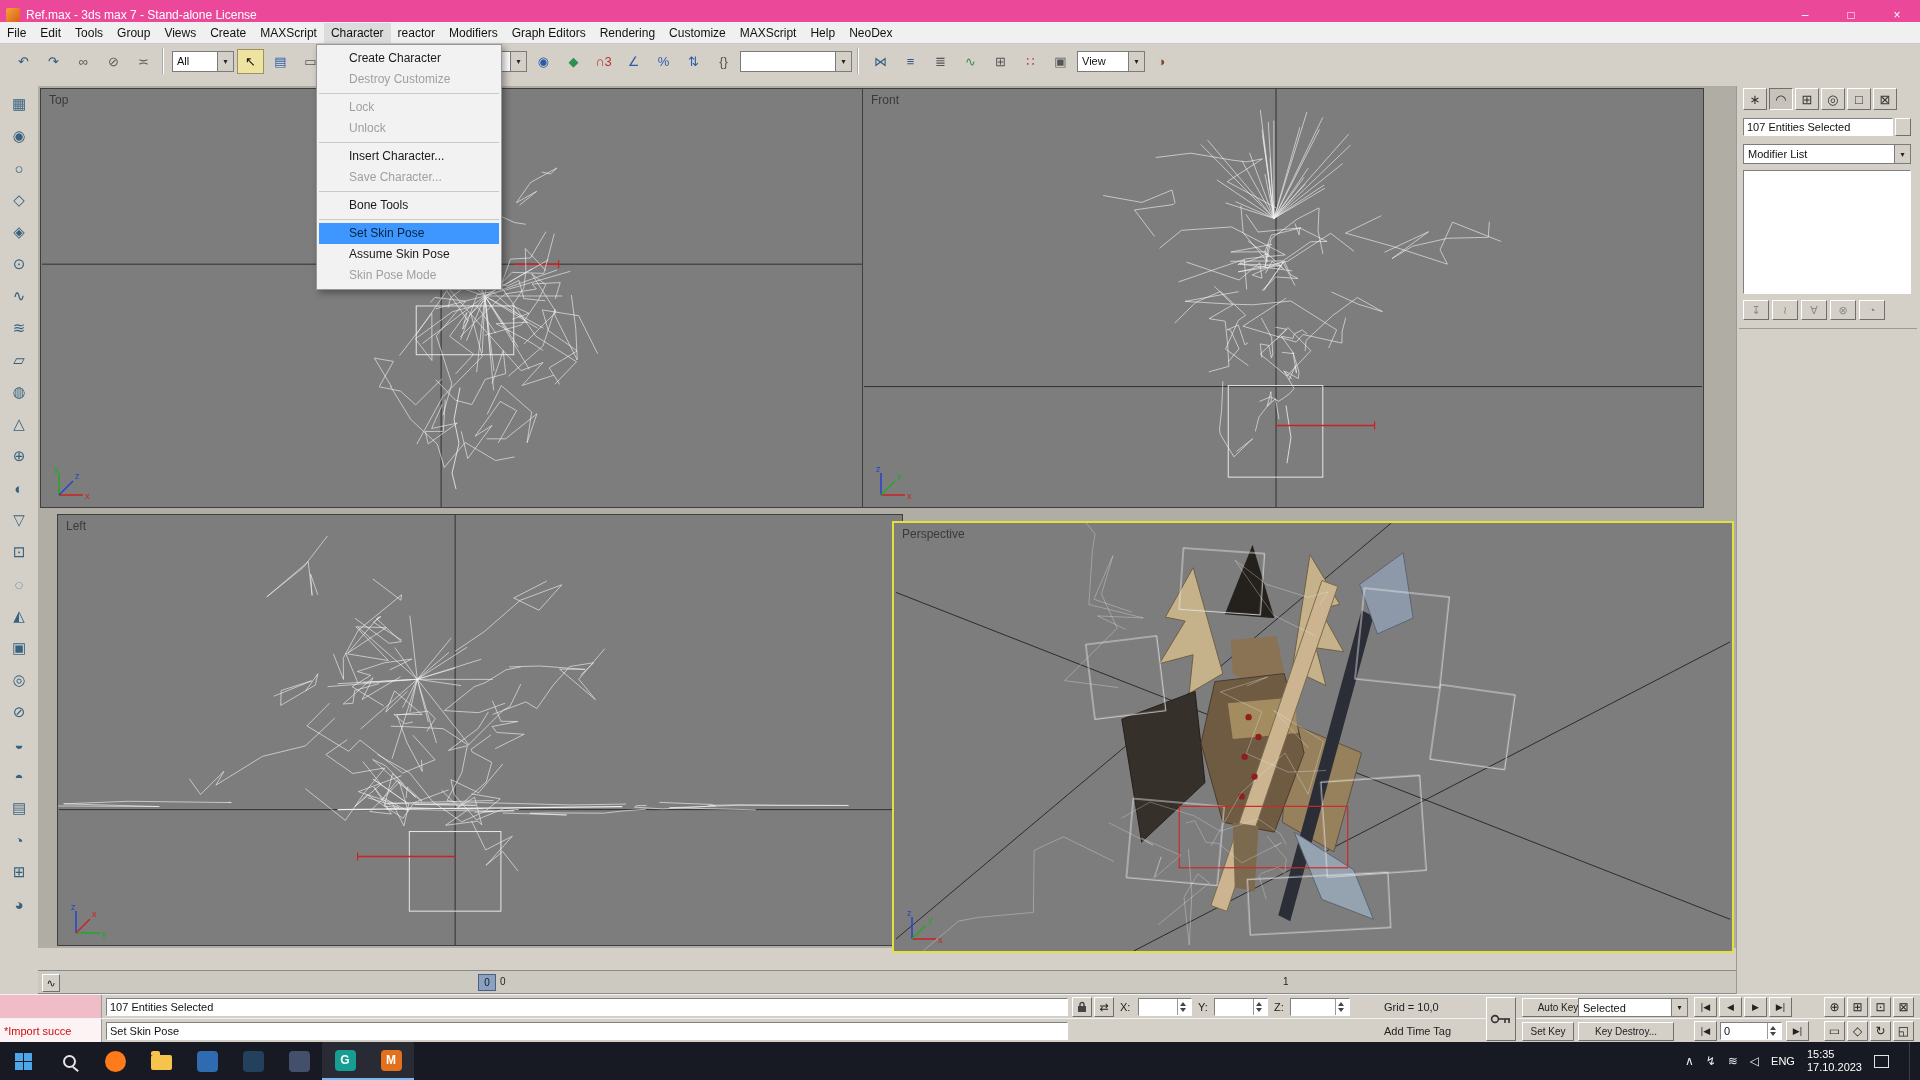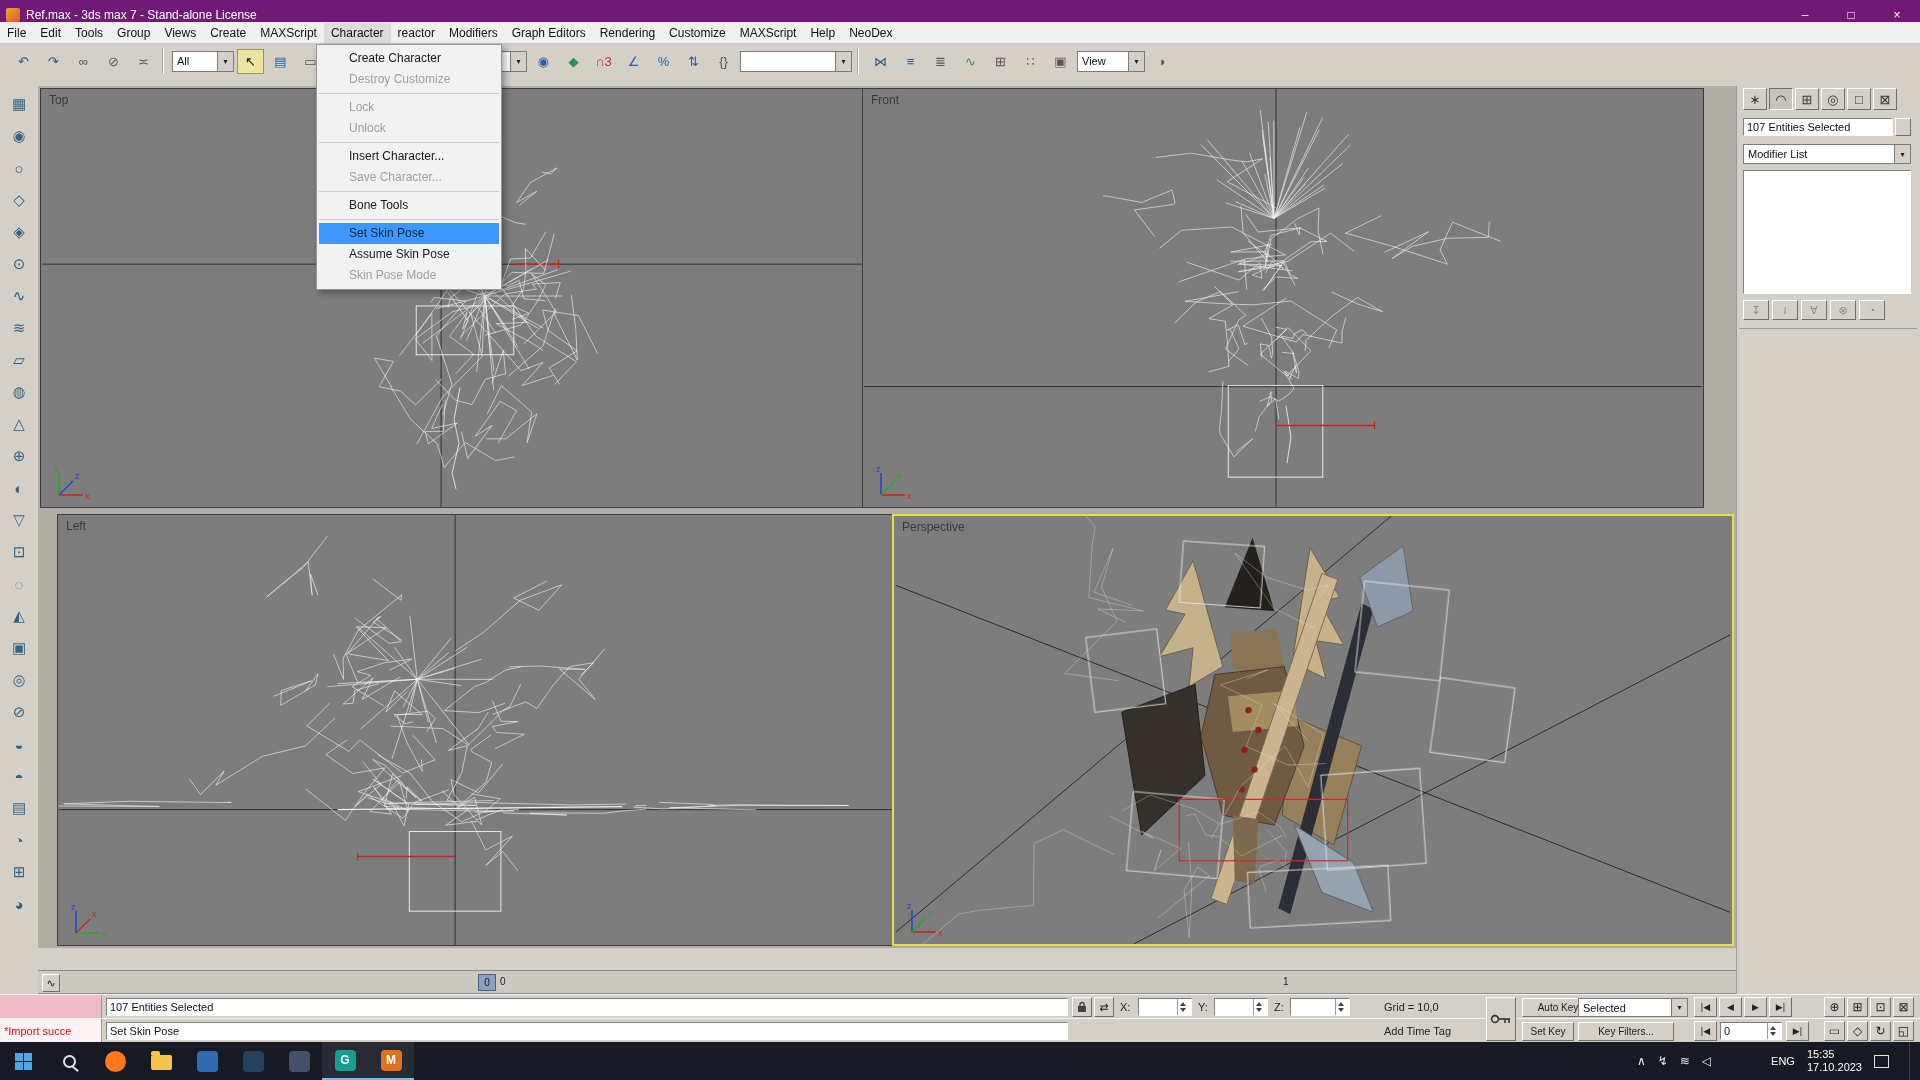--- a/index.html
+++ b/index.html
@@ -1,20 +1,20 @@
 <!DOCTYPE html>
 <html><head>
 <meta charset="utf-8">
 <style>
   *{margin:0;padding:0;box-sizing:border-box;font-family:"Liberation Sans",sans-serif;}
   html,body{background:#6b6b6b;}
   #root{position:relative;width:1920px;height:1080px;background:#d4d0c8;overflow:hidden;}
 
   
-  .titlebar{position:absolute;left:0;top:0;width:1920px;height:30px;background:#701a75;color:#fff;display:flex;align-items:center;font-size:12px;}
+  .titlebar{position:absolute;left:0;top:0;width:1920px;height:30px;background:#ec4899;color:#fff;display:flex;align-items:center;font-size:12px;}
   .title-icon{width:14px;height:14px;margin:0 6px;background:linear-gradient(135deg,#f7a23c,#d95f12);border-radius:2px;flex:0 0 auto;}
   .cap-btns{margin-left:auto;display:flex;height:100%;}
   .cap{width:46px;display:flex;align-items:center;justify-content:center;font-size:12px;color:#fff;}
 
   
   .menubar{position:absolute;left:0;top:22px;width:1920px;height:22px;background:#f0f0f0;border-bottom:1px solid #c9c9c9;display:flex;align-items:center;font-size:12px;color:#111;}
   .mi{padding:3px 7px;white-space:nowrap;}
   .mi.open{background:#dcdcdc;}
 
   
@@ -26,21 +26,21 @@
   .tselect{height:21px;background:#fff;border:1px solid #7b7b7b;display:flex;align-items:center;font-size:11px;color:#111;padding-left:4px;flex:0 0 auto;}
   .tselect .sarrow{margin-left:auto;width:16px;height:100%;background:#d4d0c8;border-left:1px solid #7b7b7b;display:flex;align-items:center;justify-content:center;font-size:8px;color:#222;}
 
   
   .ltb{position:absolute;left:0;top:86px;width:38px;height:906px;background:#d4d0c8;display:flex;flex-direction:column;align-items:center;gap:4px;padding-top:4px;}
   .li{width:30px;height:28px;display:flex;align-items:center;justify-content:center;font-size:15px;color:#37627f;background:#d4d0c8;border:1px solid #d4d0c8;flex:0 0 auto;}
 
   
   .vparea{position:absolute;left:38px;top:86px;width:1698px;height:862px;background:#b0ada5;}
   .vp{position:absolute;background:#7d7d7d;border:1px solid #3f3f3f;overflow:hidden;}
-  .vp.active{border:2px solid #e3df3d;}
+  .vp.active{border:2px solid #e3df3d;margin-top:7px;}
   .vp svg.canvas{position:absolute;left:0;top:0;width:100%;height:100%;}
   .vp-label{position:absolute;left:8px;top:4px;font-size:12px;color:#3a3a3a;}
   .axis{position:absolute;left:8px;bottom:6px;width:44px;height:36px;}
 
   
   .rpanel{position:absolute;left:1736px;top:86px;width:184px;height:908px;background:#d4d0c8;border-left:1px solid #9a9a9a;}
   .ptabs{position:absolute;left:6px;top:2px;height:24px;display:flex;gap:2px;}
   .ptab{width:24px;height:22px;display:flex;align-items:center;justify-content:center;font-size:13px;color:#333;background:#d4d0c8;border:1px solid;border-color:#fff #6f6f6f #6f6f6f #fff;}
   .ptab.active{border-color:#6f6f6f #fff #fff #6f6f6f;background:#c7c3bb;}
   .sfield{background:#fff;border:1px solid;border-color:#808080 #fff #fff #808080;font-size:11px;color:#111;display:flex;align-items:center;padding:0 3px;overflow:hidden;white-space:nowrap;}
@@ -82,21 +82,21 @@
   .srch::after{content:"";position:absolute;right:-5px;bottom:-4px;width:7px;height:2px;background:#e6e6e6;transform:rotate(40deg);}
   .app{width:46px;height:38px;display:flex;align-items:center;justify-content:center;flex:0 0 auto;}
   .app.active{background:rgba(255,255,255,0.08);border-bottom:2px solid #76b9ed;}
   .ic{display:flex;align-items:center;justify-content:center;color:#fff;font-size:12px;font-weight:bold;}
   .ic.circle{width:21px;height:21px;border-radius:50%;}
   .ic.square{width:21px;height:21px;border-radius:4px;}
   .ic.folder{width:21px;height:15px;border-radius:2px;position:relative;margin-top:3px;}
   .ic.folder::before{content:"";position:absolute;top:-4px;left:0;width:9px;height:4px;background:inherit;border-radius:2px 2px 0 0;}
   .tray{margin-left:auto;display:flex;align-items:center;gap:12px;padding-right:6px;}
   .tray .ti{font-size:12px;color:#e8e8e8;}
-  .lang{font-size:11px;color:#fff;margin-left:48px;}
+  .lang{font-size:11px;color:#fff;}
   .clock{font-size:11px;line-height:13px;color:#fff;}
   .notif{width:15px;height:13px;border:1px solid #dfe3ea;}
   .sliver{width:5px;height:38px;border-left:1px solid #3a3d46;margin-left:8px;}
 
   
   .menupop{position:absolute;left:316px;top:44px;width:186px;background:#f2f2f2;border:1px solid #979797;box-shadow:3px 3px 7px rgba(0,0,0,0.35);padding:3px 0;z-index:60;}
   .mitem{height:21px;line-height:21px;padding-left:30px;margin:0 2px;font-size:12px;color:#1a1a1a;white-space:nowrap;}
   .mitem.disabled{color:#a0a0a0;}
   .mitem.highlight{background:#3d97ff;color:#08233f;}
   .mitem.sep{height:1px;line-height:1px;padding:0;margin:3px 2px;background:#c9c9c9;}
@@ -424,21 +424,21 @@
 
   <div class="statusrow" style="top:1018px">
     <div class="listener-b">
         <span>*Import succe</span>
       </div>
     <div class="sfield abs" style="left:106px;top:3px;width:962px;height:18px">
         <span>Set Skin Pose</span>
       </div>
     <span class="slabel abs" style="left:1384px;top:3px;height:18px">Add Time Tag</span>
     <div class="sbtn" style="left:1522px;top:3px;width:52px;height:19px;font-size:10px">Set Key</div>
-    <div class="sbtn" style="left:1578px;top:3px;width:96px;height:19px;font-size:10px">Key Filters...</div>
+    <div class="sbtn" style="left:1578px;top:3px;width:96px;height:19px;font-size:10px">Key Destroy...</div>
     <div class="row-flex" style="left:1694px;top:2px">
 
     <div class="pbtn">|◀</div>
       </div>
     <div class="sfield abs" style="left:1720px;top:3px;width:62px;height:18px">
         <span>0</span>
         <span class="spin">
           <i class="sp-up"></i>
           <i class="sp-dn"></i>
         </span>

